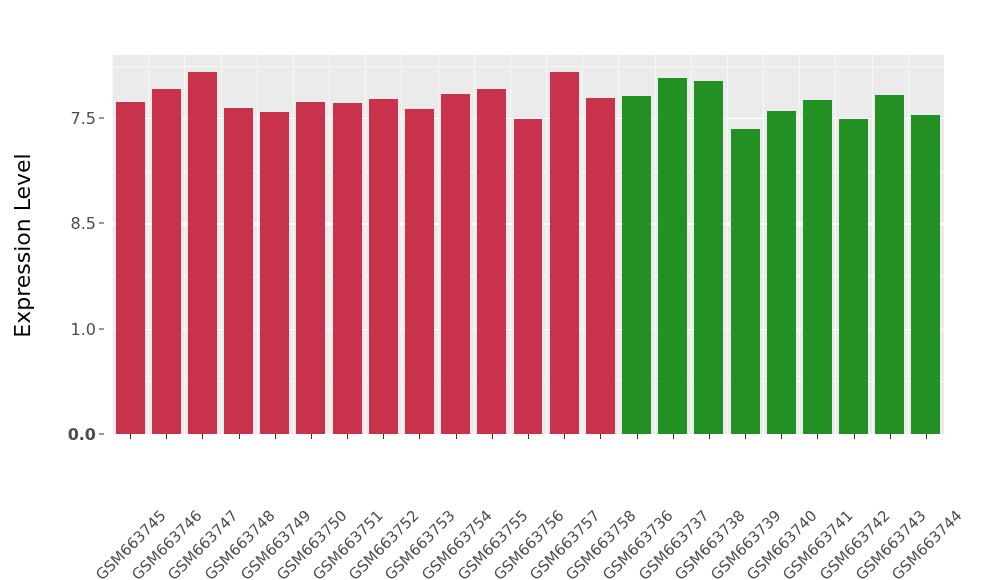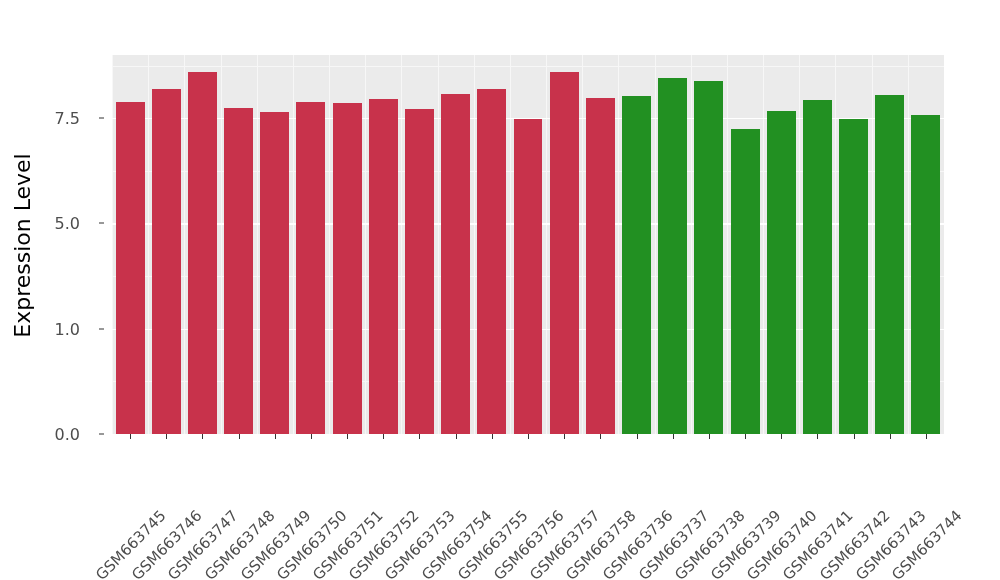--- a/index.html
+++ b/index.html
@@ -45,21 +45,21 @@
   
   #y-tick-labels {
     position: absolute;
     left: 44px;
     top: 0px;
     width: 62px;
     height: 580px;
   }
   .y-tick-label {
     position: absolute;
-    right: 26px;
+    right: 10px;
     transform: translateY(-50%);
     font-size: 16px;
     color: #4d4d4d;
     white-space: nowrap;
     text-align: right;
   }
   .y-tick-mark {
     position: absolute;
     right: 2px;
     width: 5px;
@@ -146,25 +146,25 @@
 </head>
 <body>
 
 <div id="chart-root">
 
   <div id="y-axis-title">
     <span>Expression Level</span>
   </div>
 
   <div id="y-tick-labels">
-      <div class="y-tick-label" style="top: 434px;">0.0</div>
+      <div class="y-tick-label" style="top: 434px; font-weight: bold;">0.0</div>
       <div class="y-tick-mark" style="top: 434px;"></div>
       <div class="y-tick-label" style="top: 328.722px;">1.0</div>
       <div class="y-tick-mark" style="top: 328.722px;"></div>
-      <div class="y-tick-label" style="top: 223.444px;">5.0</div>
+      <div class="y-tick-label" style="top: 223.444px;">8.5</div>
       <div class="y-tick-mark" style="top: 223.444px;"></div>
       <div class="y-tick-label" style="top: 118.167px;">7.5</div>
       <div class="y-tick-mark" style="top: 118.167px;"></div>
     </div>
 
   <div id="panel">
     <div id="grid-layer">
         <div class="gridline-minor-x" style="left: 0px;"></div>
         <div class="gridline-minor-x" style="left: 36.1739px;"></div>
         <div class="gridline-minor-x" style="left: 72.3478px;"></div>

